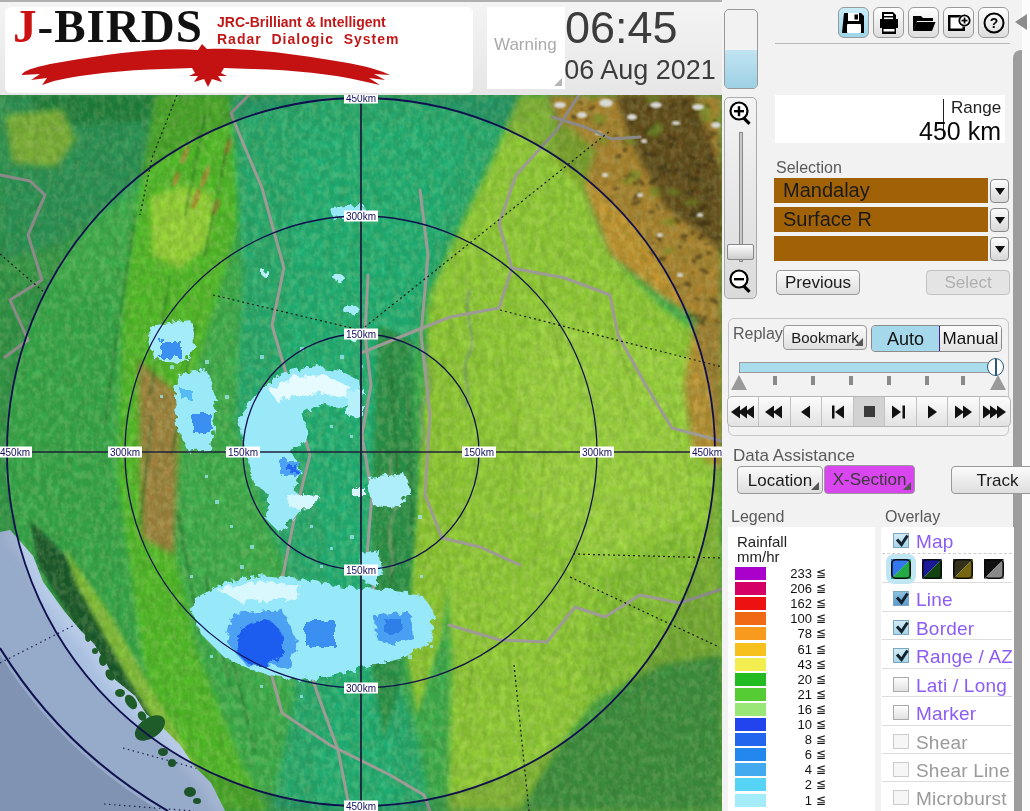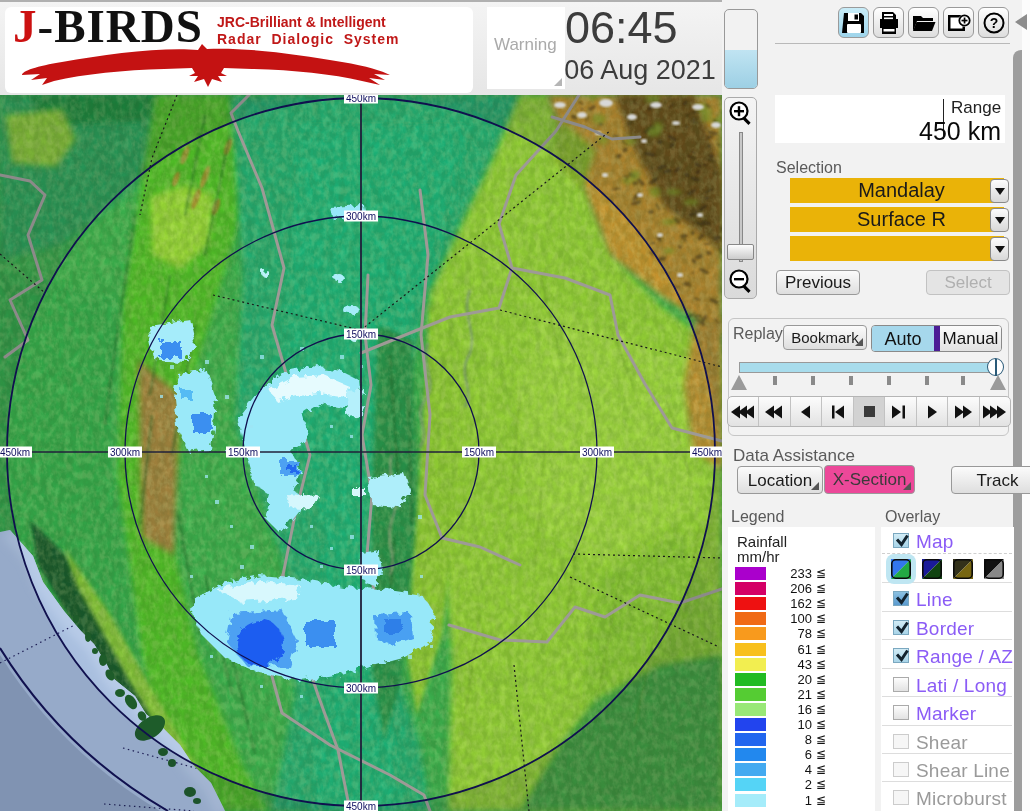--- a/index.html
+++ b/index.html
@@ -25,26 +25,26 @@
 .toolbtn svg { position:absolute; left:3px; top:3px; }
 #collapse { position:absolute; left:293px; top:14px; width:0; height:0; border-top:8px solid transparent; border-bottom:8px solid transparent; border-right:12px solid #8c8c8c; }
 
 
 #rpanel { position:absolute; left:722px; top:0px; width:308px; height:811px; background:#f2f2f2; }
 #rpanel .white { position:absolute; background:#fff; }
 #grayrail { position:absolute; left:291px; top:50px; width:9px; height:761px; background:#9d9d9d; border-top-left-radius:8px; }
 #gutter { position:absolute; left:300px; top:0px; width:8px; height:811px; background:#fcfcfc; }
 .sep { position:absolute; background:#b9b9b9; height:1px; }
 .lbl { position:absolute; color:#5a5a5a; font-size:16px; }
-.ddrow { position:absolute; left:68px; width:214px; height:25px; background:#eab308; font-size:20px; color:#1a1a1a; padding-left:9px; line-height:25px;text-align:center; }
+.ddrow { position:absolute; left:52px; width:214px; height:25px; background:#a16207; font-size:20px; color:#1a1a1a; padding-left:9px; line-height:25px; }
 .ddbtn { position:absolute; left:268px; width:19px; height:24px; border:1px solid #8a8a8a; border-radius:4px; background:linear-gradient(#fcfcfc,#d8d8d8); }
 .ddbtn:after { content:""; position:absolute; left:4px; top:8px; border-left:5px solid transparent; border-right:5px solid transparent; border-top:7px solid #111; }
 .pbtn { position:absolute; height:25px; border:1px solid #999; border-radius:4px; background:linear-gradient(#fbfbfb,#dedede); font-size:17px; color:#1a1a1a; text-align:center; }
 .pbtn.dis { background:#e4e4e4; border-color:#c2c2c2; color:#b0b0b0; }
-.pbtn.pressed { background:#ec4899; border-color:#9a9a9a; color:#3a3a3a; }
+.pbtn.pressed { background:#d946ef; border-color:#9a9a9a; color:#3a3a3a; }
 .cornertri { position:absolute; right:3px; bottom:3px; width:0; height:0; border-left:8px solid transparent; border-bottom:8px solid #555; }
 .cbx { position:absolute; width:16px; height:15px; border:1px solid #7ba8c0; background:linear-gradient(#d2ecf6,#a8d4e8); }
 .cbx.un { border:1px solid #aaa; background:linear-gradient(#fdfdfd,#e2e2e2); }
 .cbx.dis { border:1px solid #ccc; background:#f6f6f6; }
 .ovllbl { position:absolute; left:194px; font-size:19px; color:#8b5cf6; letter-spacing:0.2px; }
 .ovllbl.dis { color:#9a9a9a; }
 .legrow { position:absolute; left:13px; width:31px; height:13px; }
 .legnum { position:absolute; width:80px; text-align:right; font-size:13px; color:#111; }
 .legle { position:absolute; font-size:12px; color:#111; }
 </style>
@@ -542,21 +542,21 @@
       <div class="ddbtn" style="top:208px;"></div>
     <div class="ddrow" style="top:236px;"></div>
       <div class="ddbtn" style="top:237px;"></div>
     <div class="pbtn" style="left:54px;top:270px;width:84px;line-height:24px;">Previous</div>
     <div class="pbtn dis" style="left:204px;top:270px;width:84px;line-height:24px;">Select</div>
 
     <div class="abs" style="left:6px;top:318px;width:281px;height:118px;border:1px solid #c6c6c6;border-radius:6px;"></div>
     <div class="lbl" style="left:11px;top:325px;">Replay</div>
     <div class="pbtn" style="left:61px;top:325px;width:84px;height:25px;line-height:24px;font-size:15px;">Bookmark<div class="cornertri"></div></div>
     <div class="abs" style="left:149px;top:325px;width:131px;height:27px;border:1px solid #8a8a8a;border-radius:4px;overflow:hidden;display:flex;">
-      <div style="width:68px;background:#a6d8ec;font-size:18px;color:#111;text-align:center;line-height:26px;border-right:6px solid #4c1d95;">Auto</div>
+      <div style="width:68px;background:#a6d8ec;font-size:18px;color:#111;text-align:center;line-height:26px;border-right:1px solid #4c1d95;">Auto</div>
       <div style="flex:1;background:linear-gradient(#fbfbfb,#e2e2e2);font-size:17px;color:#111;text-align:center;line-height:26px;">Manual</div>
     </div>
     <div class="abs" style="left:17px;top:362px;width:256px;height:11px;background:#a8dcec;border:1px solid #999;"></div>
     <div class="abs" style="left:265px;top:358px;width:17px;height:18px;background:#fff;border:1.5px solid #2a5a78;border-radius:50%;"></div>
     <div class="abs" style="left:273px;top:359px;width:2px;height:17px;background:#2a5a78;"></div>
     <div class="abs" style="left:9px;top:375px;width:0;height:0;border-left:8px solid transparent;border-right:8px solid transparent;border-bottom:15px solid #9a9a9a;"></div>
     <div class="abs" style="left:268px;top:375px;width:0;height:0;border-left:8px solid transparent;border-right:8px solid transparent;border-bottom:15px solid #9a9a9a;"></div>
     <div class="abs" style="left:51px;top:376px;width:4px;height:9px;background:#8a8a8a;"></div>
       <div class="abs" style="left:89px;top:376px;width:4px;height:9px;background:#8a8a8a;"></div>
       <div class="abs" style="left:127px;top:376px;width:4px;height:9px;background:#8a8a8a;"></div>

